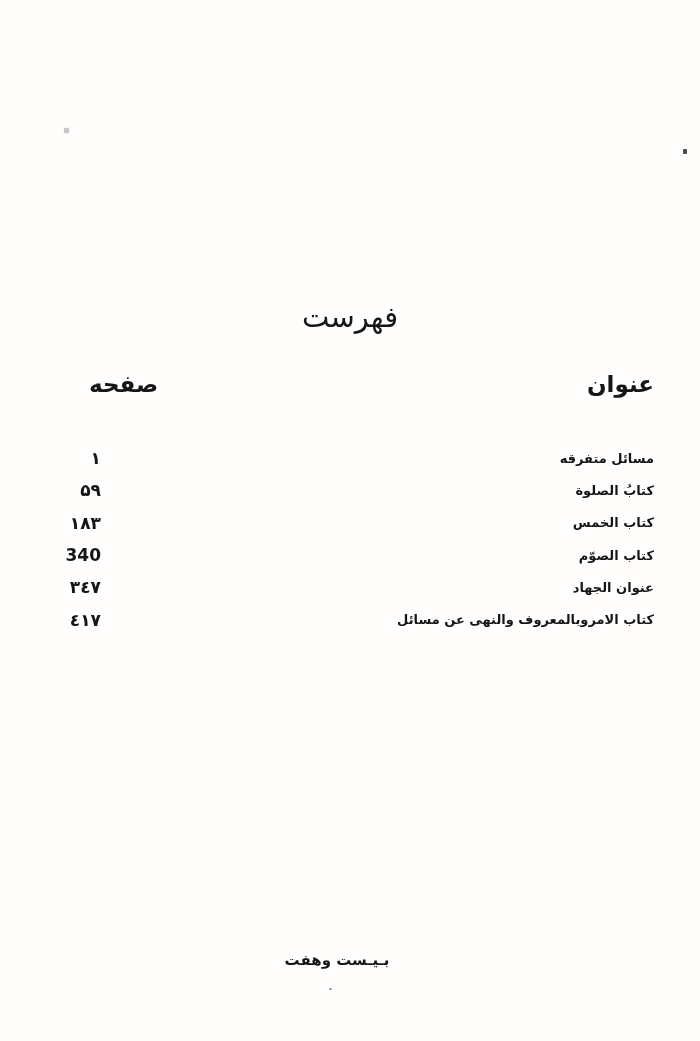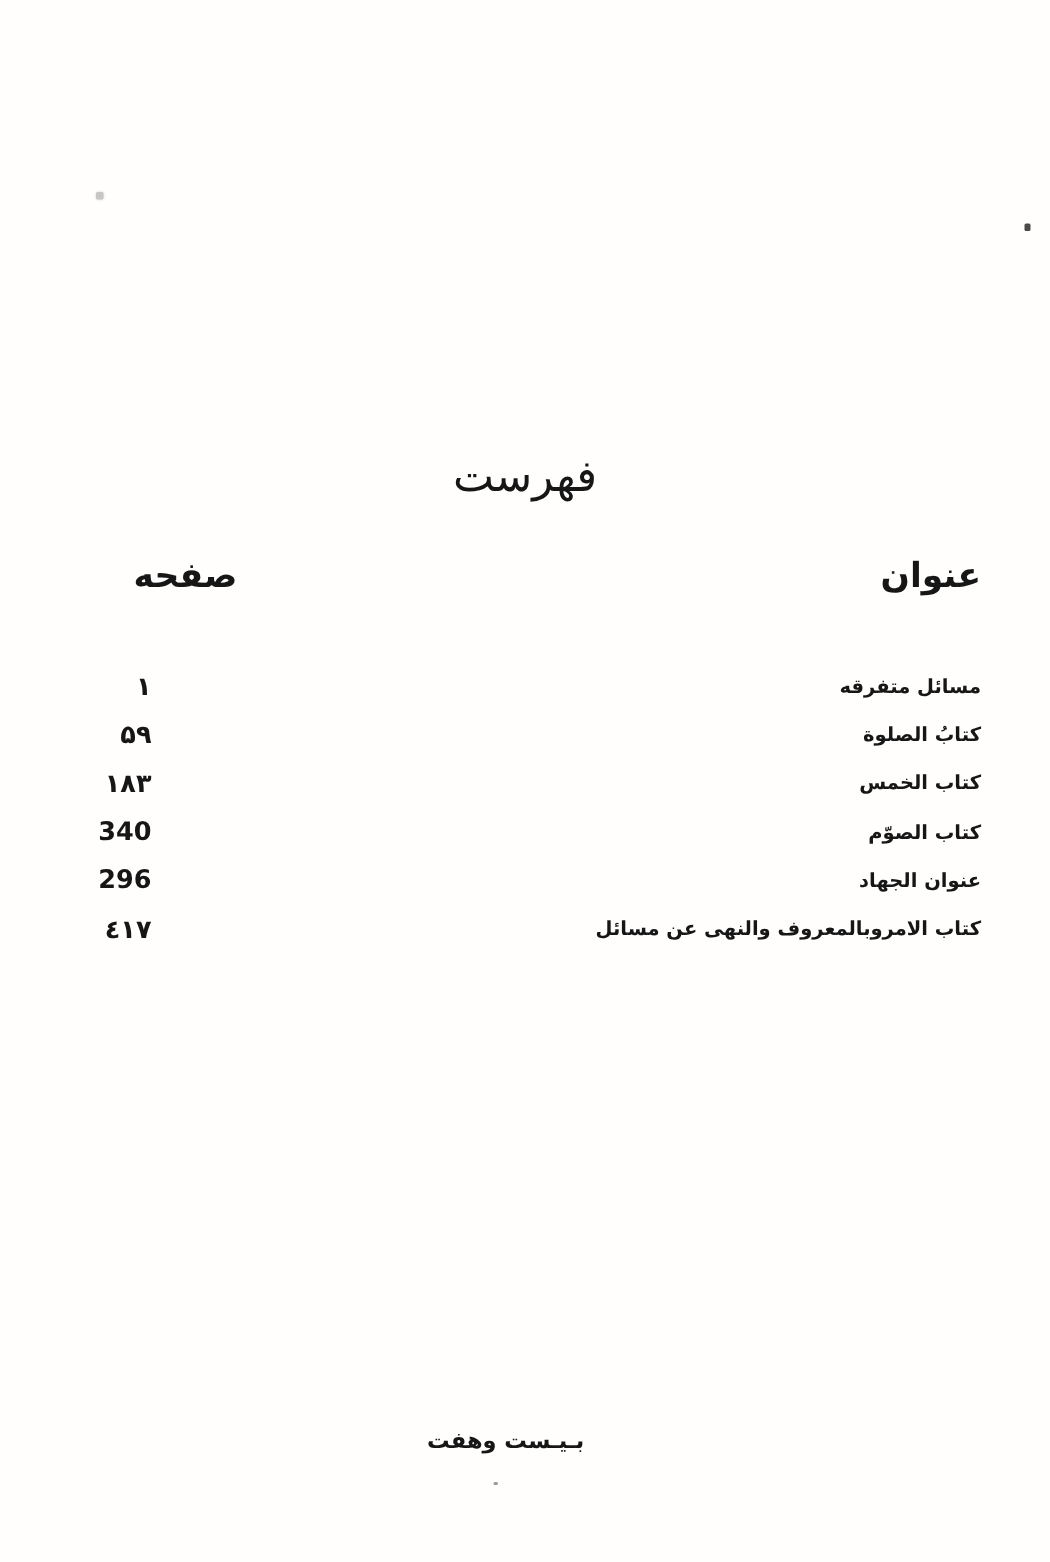--- a/index.html
+++ b/index.html
@@ -122,21 +122,21 @@
     </div>
     <div class="toc-row">
       <span class="page-num">۱۸۳</span>
       <span class="entry-title">كتاب الخمس</span>
     </div>
     <div class="toc-row">
       <span class="page-num">340</span>
       <span class="entry-title">كتاب الصوّم</span>
     </div>
     <div class="toc-row">
-      <span class="page-num">296</span>
+      <span class="page-num">۳٤۷</span>
       <span class="entry-title">عنوان الجهاد</span>
     </div>
     <div class="toc-row">
       <span class="page-num">٤۱۷</span>
       <span class="entry-title">كتاب الامروبالمعروف والنهى عن مسائل</span>
     </div>
   </div>
 
   <div class="footer-label">بـيـست وهفت</div>
 

